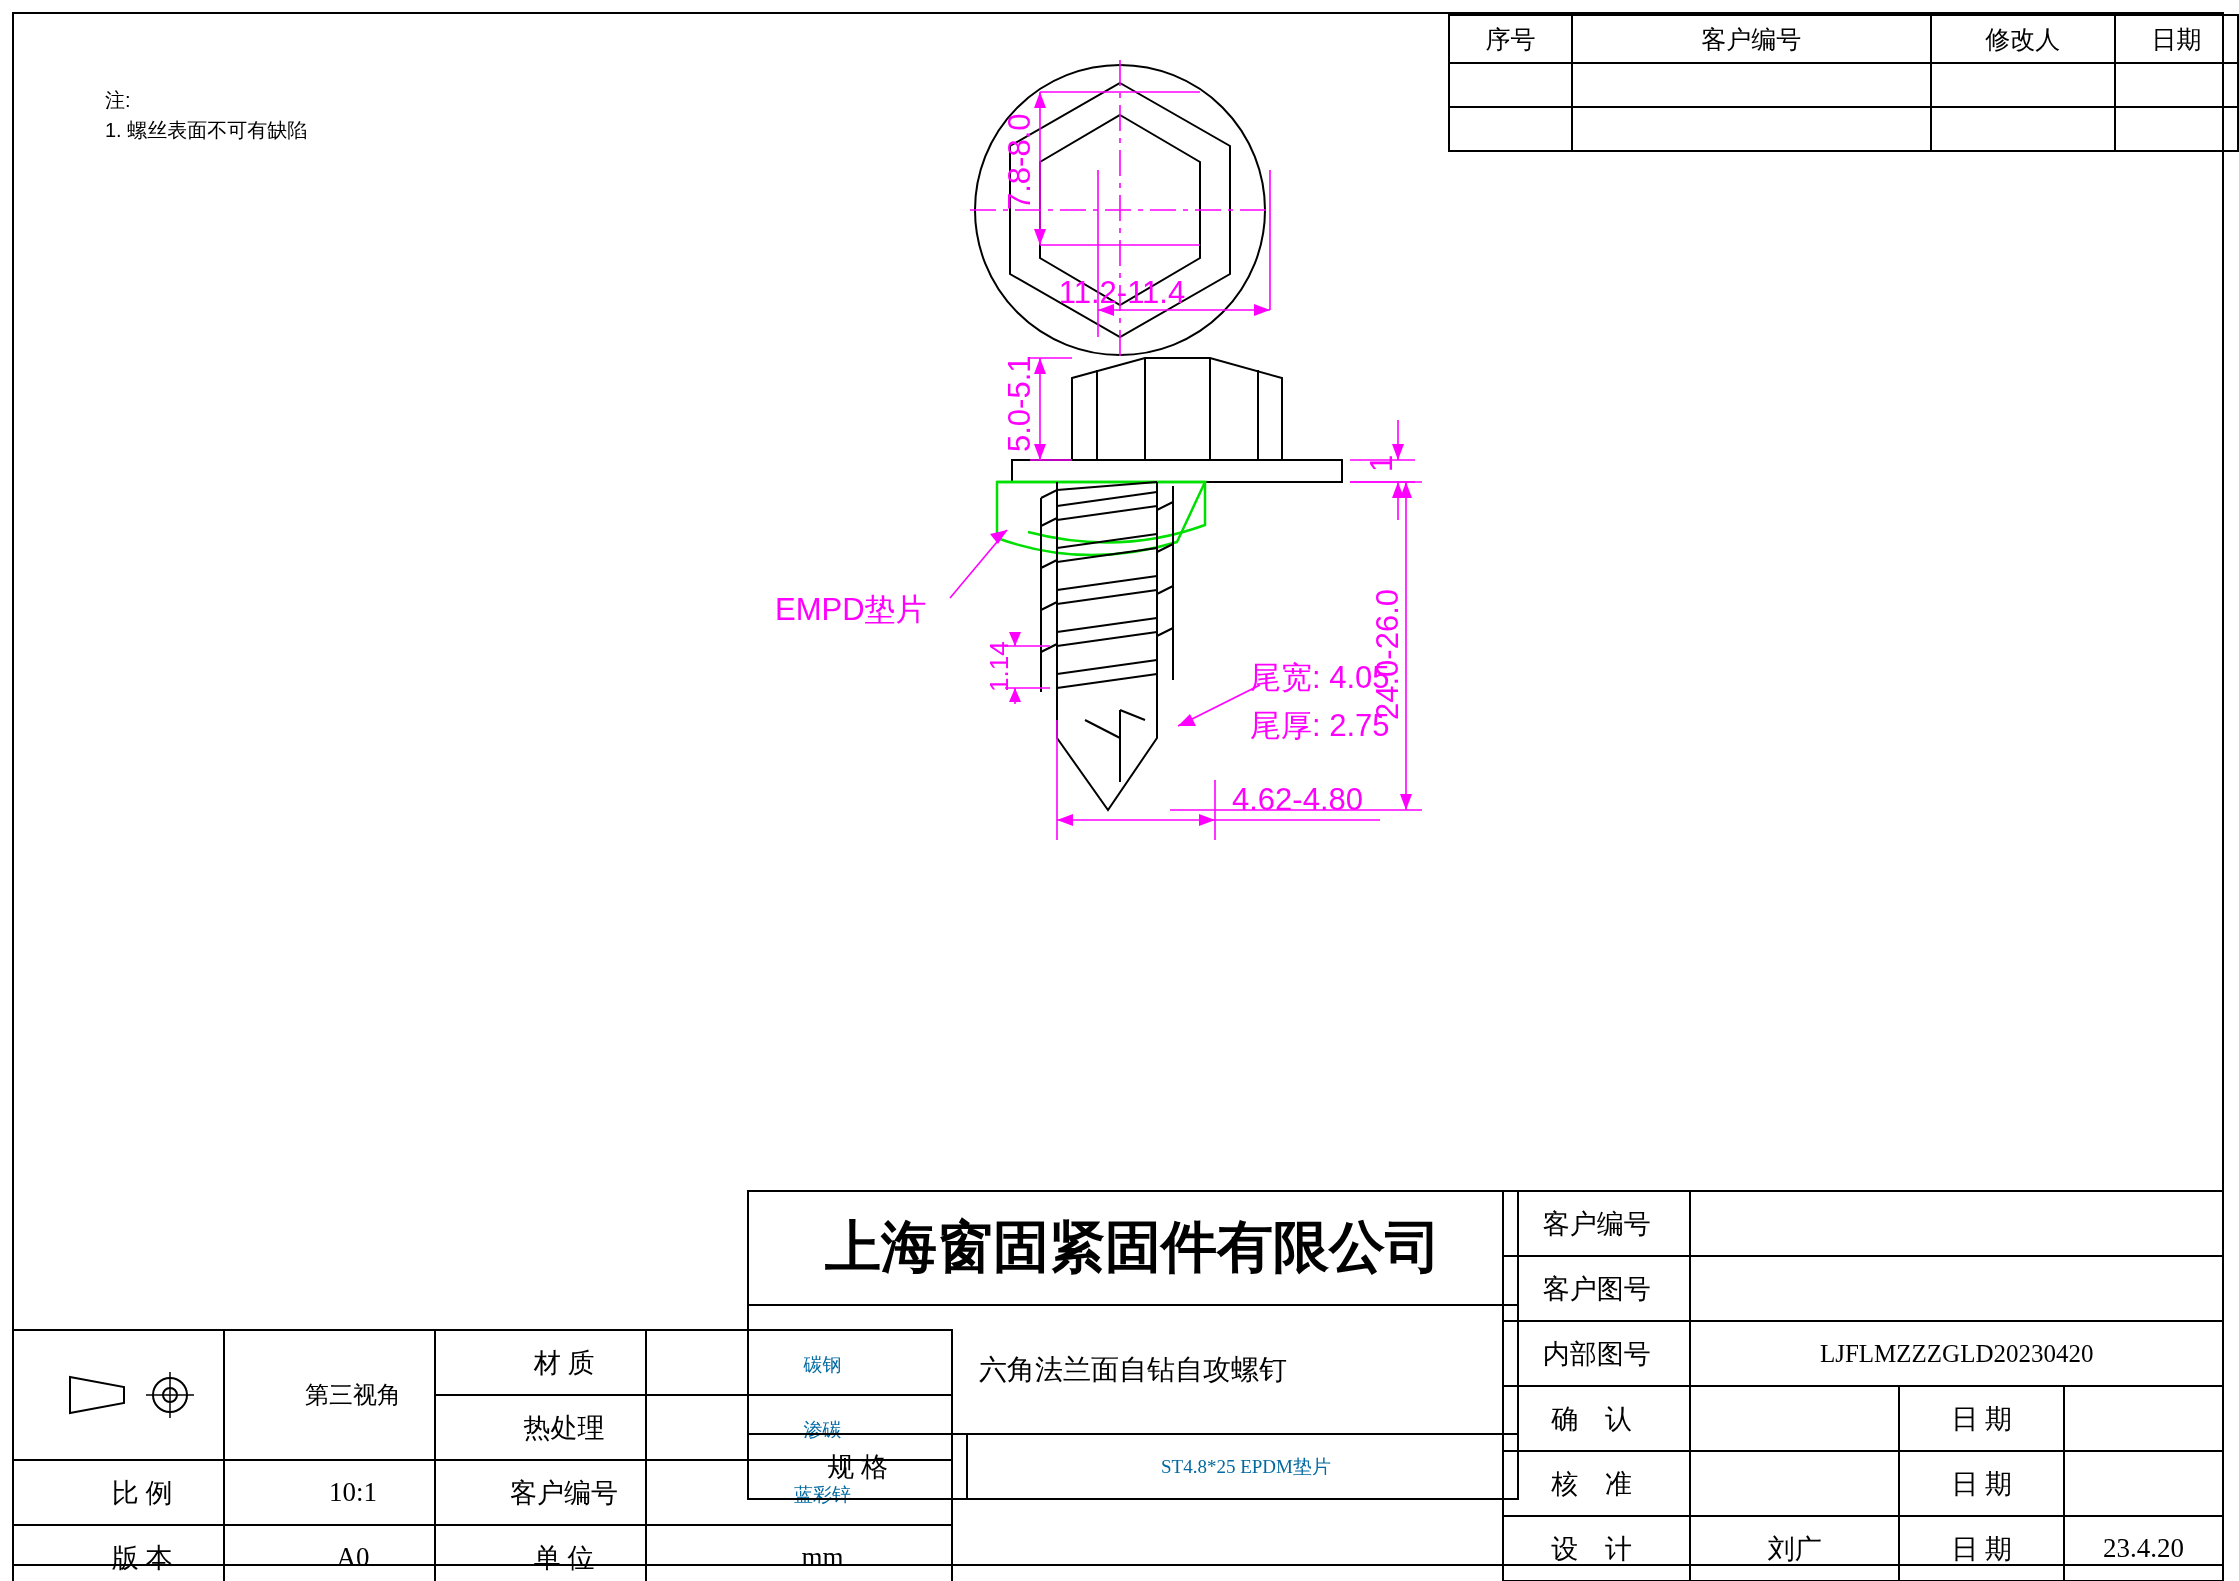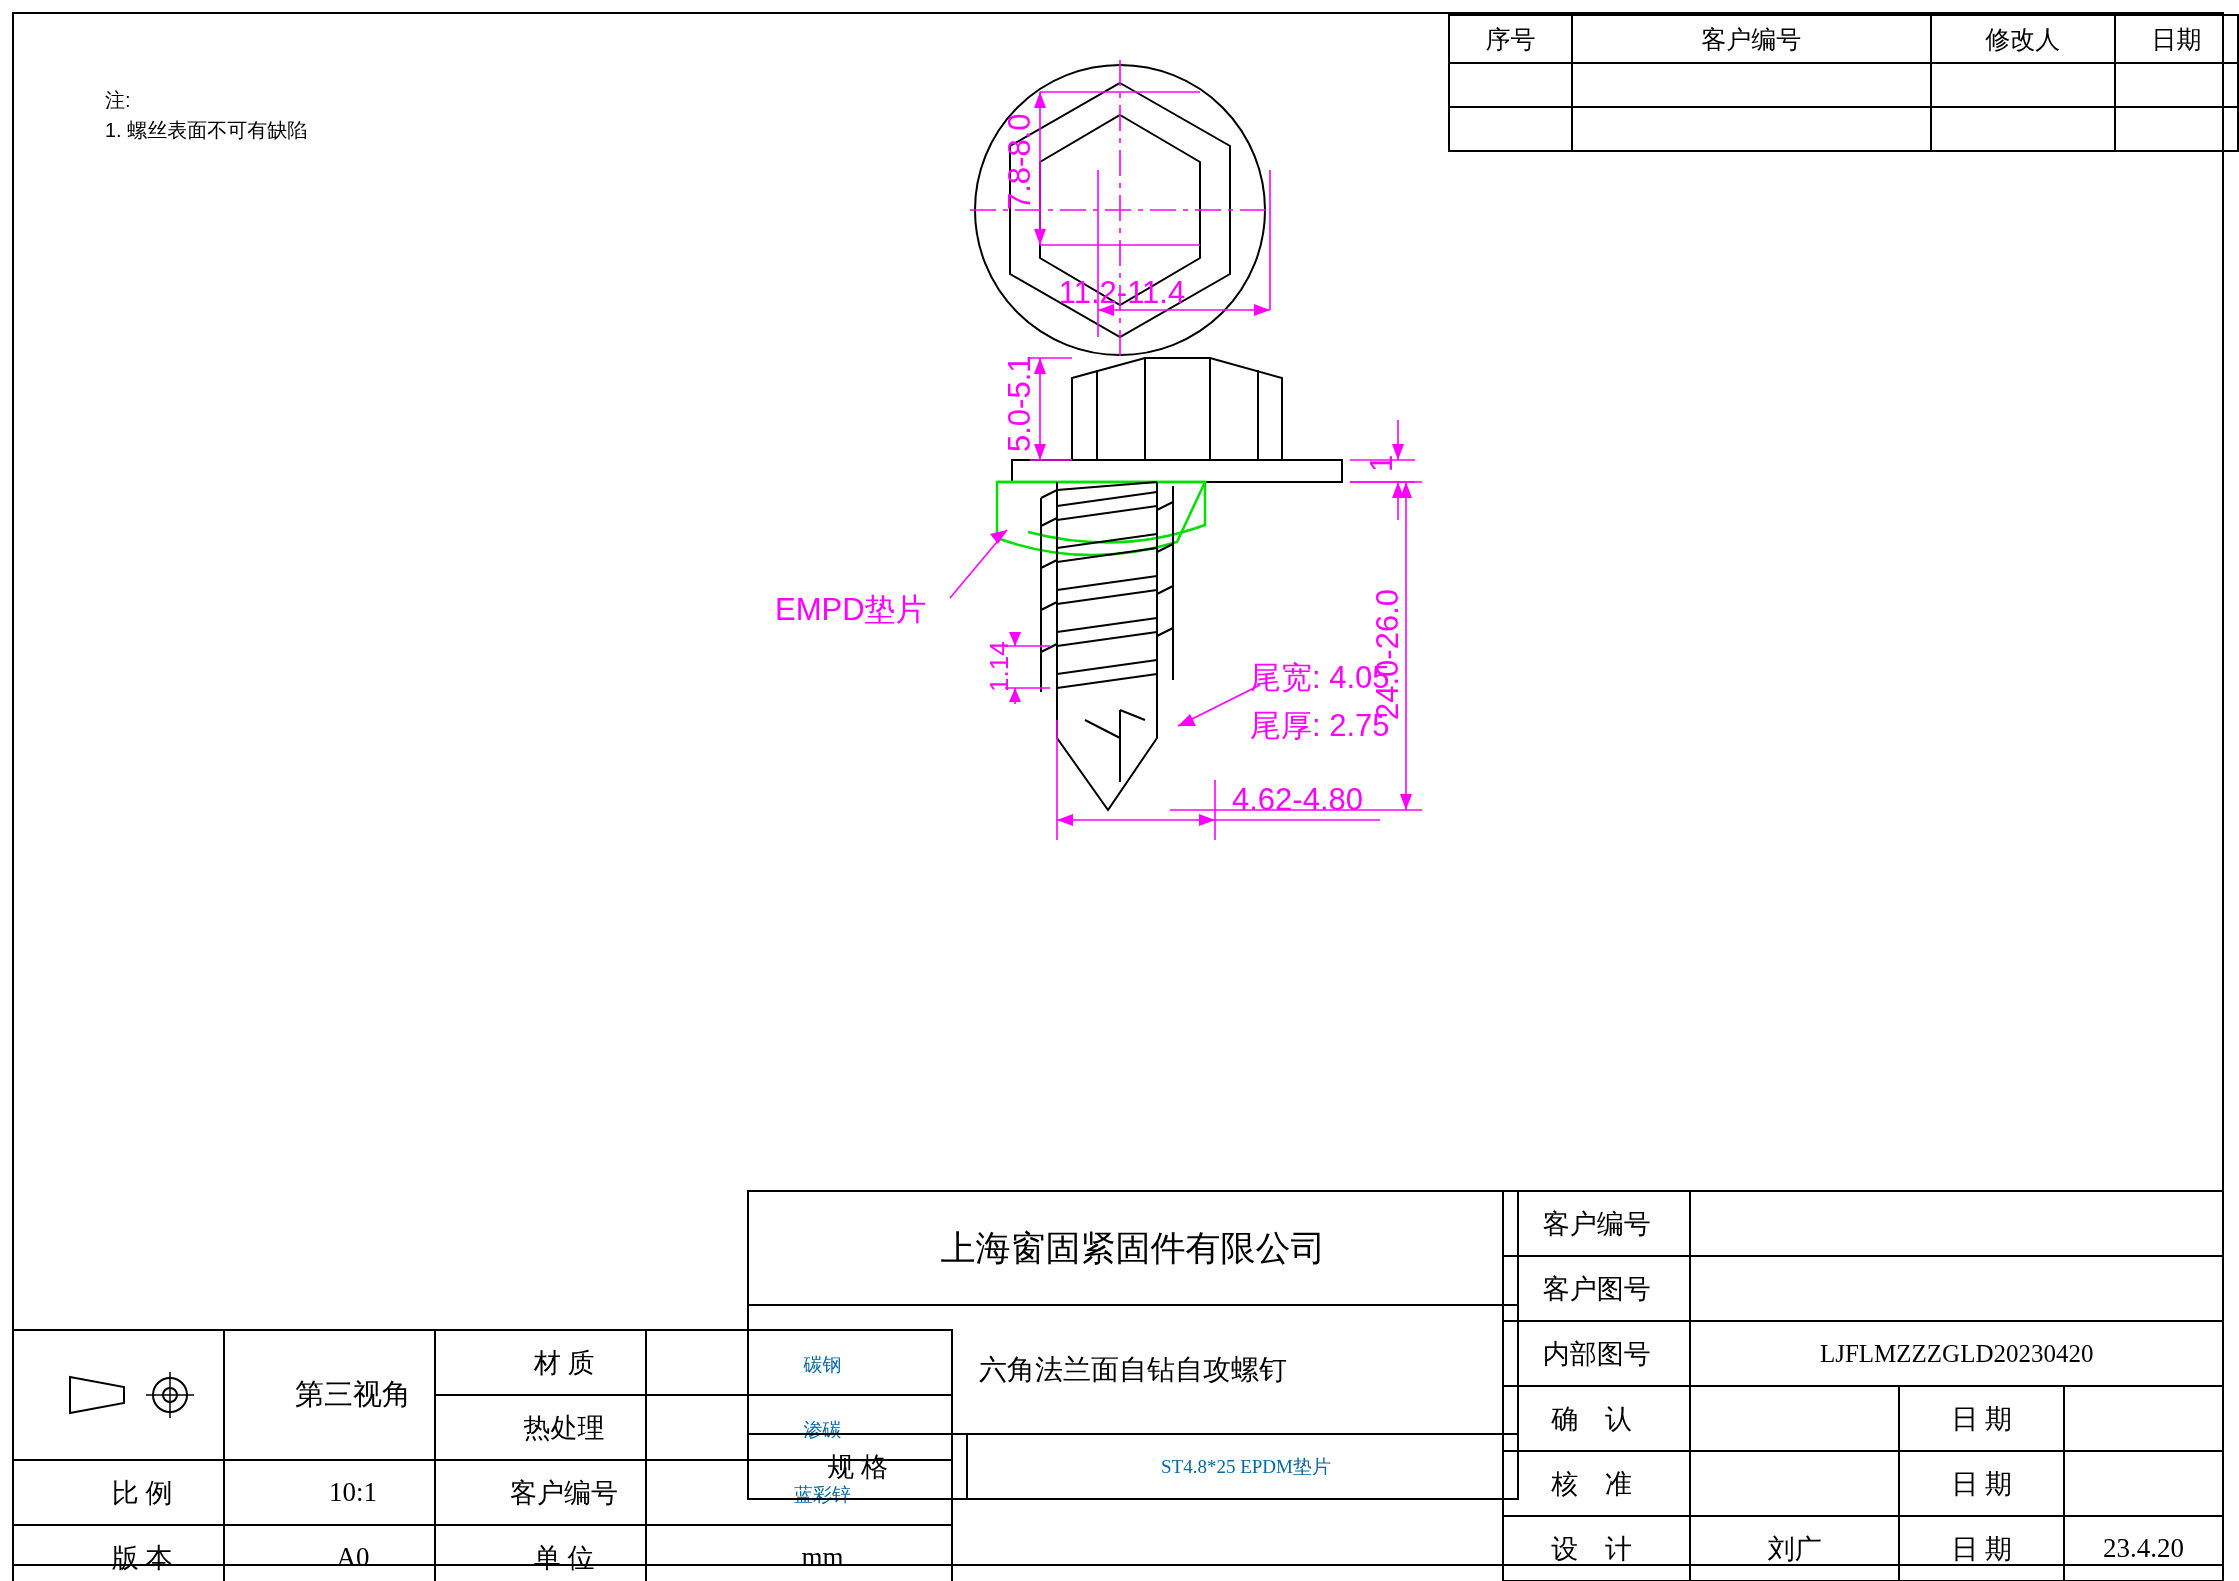--- a/index.html
+++ b/index.html
@@ -29,21 +29,21 @@
   .tb-left{position:absolute;left:0px;top:139px;}
   .tb-left td{height:61px;font-size:27px;padding-left:48px;}
   .w1{width:160px;}.w2{width:160px;}.w3{width:160px;}.w4{width:255px;}
 
   .tb-mid{position:absolute;left:735px;top:0px;}
   .tb-mid td{height:61px;}
 
   .tb-right{position:absolute;left:1490px;top:0px;}
   .tb-right td{height:61px;font-size:27px;}
 
-  .company{font-size:35px;font-weight:normal;font-family:"Liberation Serif",serif;}
+  .company{font-size:56px;font-weight:bold;font-family:"Liberation Serif",serif;}
   .prodname{font-size:28px;font-family:"Liberation Serif",serif;}
   .small-gray{font-size:19px;color:#0369a1;font-family:"Liberation Serif",serif;}
   .spaced{letter-spacing:10px;}
 
   .dimtext{fill:#ff00ff;font-family:"Liberation Sans",sans-serif;font-size:31px;}
   .dimtext-s{fill:#ff00ff;font-family:"Liberation Sans",sans-serif;font-size:26px;}
 </style>
 </head>
 <body>
 
@@ -230,21 +230,21 @@
         <svg width="145" height="56" viewBox="0 0 145 56">
           <polygon points="8,10 62,20 62,36 8,46" fill="none" stroke="#000" stroke-width="2"></polygon>
           <line x1="62" y1="20" x2="62" y2="36" stroke="#000" stroke-width="2"></line>
           <circle cx="108" cy="28" r="17" fill="none" stroke="#000" stroke-width="2"></circle>
           <circle cx="108" cy="28" r="7" fill="none" stroke="#000" stroke-width="2"></circle>
           <line x1="84" y1="28" x2="132" y2="28" stroke="#000" stroke-width="1.5"></line>
           <line x1="108" y1="5" x2="108" y2="51" stroke="#000" stroke-width="1.5"></line>
         </svg>
       </td>
       <td class="w2" rowspan="2" style="height:122px;">
-        <span style="font-size:29px;text-align:right;">第三视角</span>
+        <span style="font-size:24px;text-align:right;">第三视角</span>
       </td>
       <td class="w3">材 质</td>
       <td class="w4">
         <span class="small-gray">碳钢</span>
       </td>
     </tr>
     <tr>
       <td>热处理</td>
       <td>
         <span class="small-gray">渗碳</span>

